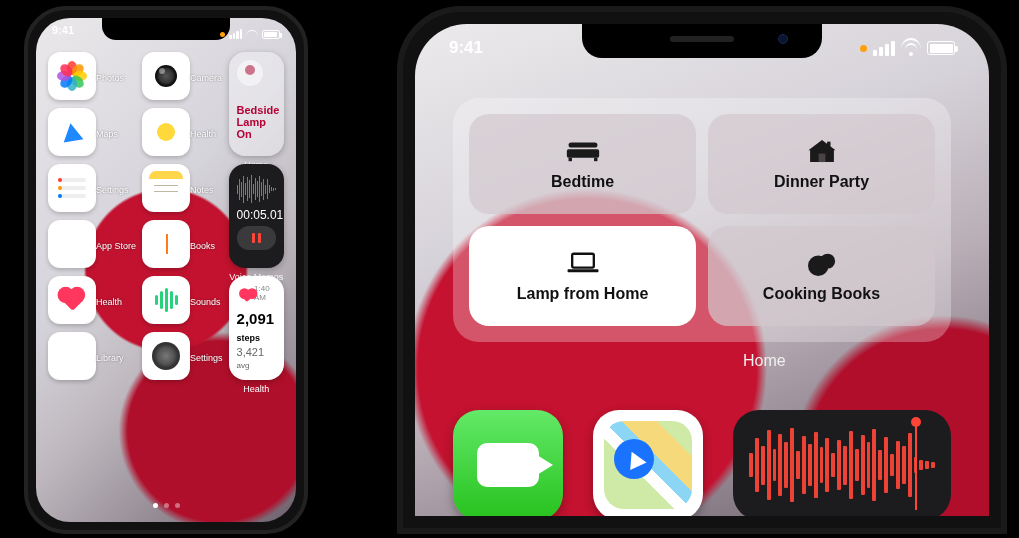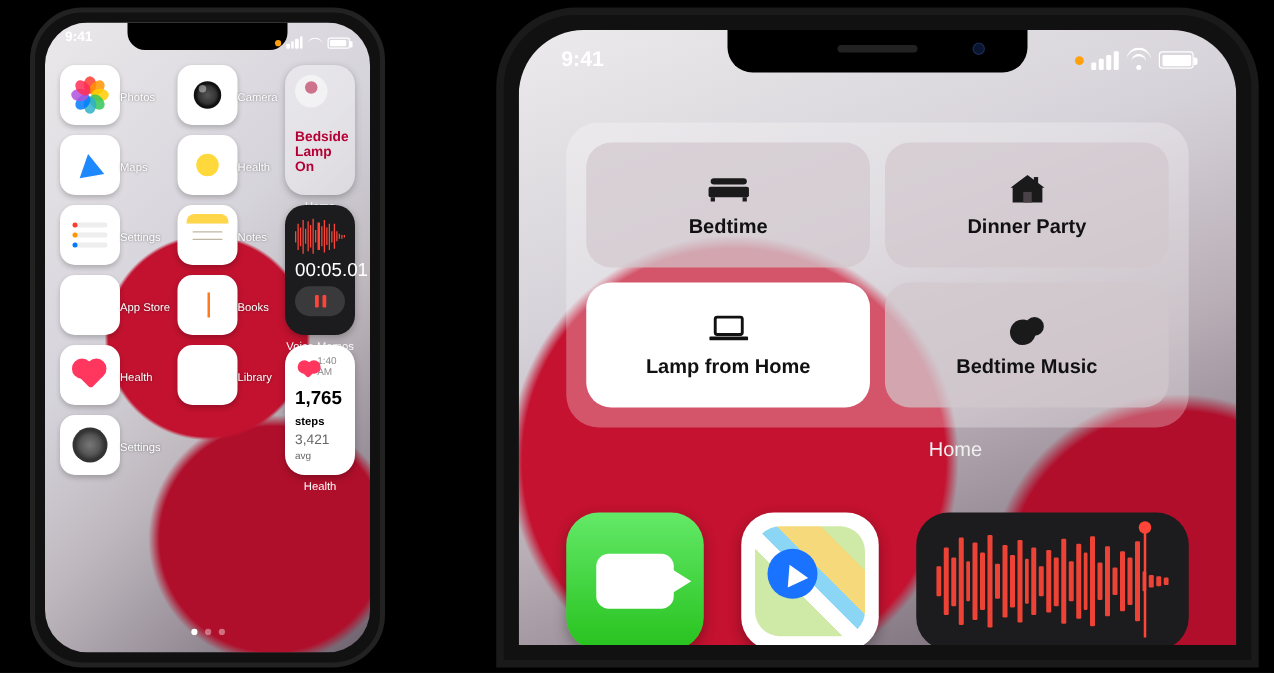--- a/index.html
+++ b/index.html
@@ -61,21 +61,21 @@
   .widget-home-s { grid-column: 3 / 5; grid-row: 1 / 3; background: rgba(255,255,255,0.35); }
   .widget-home-s .bulb{width:26px;height:26px;background:rgba(255,255,255,0.5);border-radius:50%;margin-bottom:18px; position:relative;}
   .widget-home-s .bulb::before{content:"";position:absolute;top:5px;left:8px;width:10px;height:10px;border-radius:50%;background:rgba(180,30,70,.6);}
   .widget-home-s .title{color:#b50035;font-weight:700;font-size:11px;line-height:1.1;}
   .widget-home-s .state{color:#b50035;font-weight:600;font-size:11px;}
   .widget-lbl { position:absolute; bottom:-14px; left:0; right:0; text-align:center; color:#fff; font-size:9px;}
 
   .widget-voice-s { grid-column: 3 / 5; grid-row: 3 / 5; background:#1c1c1e; position: relative;}
   .wave-s {height:34px; display:flex; align-items:center; gap:1px; overflow:hidden; padding: 2px 0;}
   .wave-s i{flex:1; background:#ff4538; display:block;}
-  .voice-time{color:#fff; font-size:15px; text-align:right; font-weight:500; margin-top:2px;}
+  .voice-time{color:#fff; font-size:12px; text-align:right; font-weight:500; margin-top:2px;}
   .voice-btn{background:#3a3a3c;border-radius:16px;height:24px;display:flex;align-items:center;justify-content:center;margin-top:4px;}
   .voice-btn span{display:flex;gap:3px;}
   .voice-btn span i{width:3px;height:10px;background:#ff4538;border-radius:1px;}
 
   .widget-health-s { grid-column: 3 / 5; grid-row: 5 / 7; background:#fff; color:#000;}
   .health-top{display:flex;justify-content:space-between;align-items:flex-start;}
   .heart-s{width:18px;height:16px;background:#ff375f;position:relative;transform:rotate(45deg);border-radius:0 0 3px 0;}
   .heart-s::before,.heart-s::after{content:"";position:absolute;width:18px;height:18px;background:#ff375f;border-radius:50%;}
   .heart-s::before{top:-9px;left:0;}.heart-s::after{left:-9px;top:0;}
   .health-time{font-size:8px;color:#888;}
@@ -332,28 +332,40 @@
           </div>
         <div class="lbl">Books</div>
       </div>
 
       <div class="app">
         <div class="ico i-health">
             <div class="heart-ico"></div>
           </div>
         <div class="lbl">Health</div>
       </div>
+      <div class="app">
+        <div class="ico i-sounds">
+          <div class="sound-bars">
+              <i style="height:10px"></i>
+              <i style="height:18px"></i>
+              <i style="height:24px"></i>
+              <i style="height:18px"></i>
+              <i style="height:10px"></i>
+            </div>
+        </div>
+        <div class="lbl">Sounds</div>
+      </div>
 
       <div class="widget-s widget-health-s" style="position:relative;">
         <div class="health-top">
           <div class="heart-s" style="transform:rotate(45deg) scale(.6);margin:4px 0 0 4px"></div>
           <div class="health-time">1:40 AM</div>
         </div>
         <div class="health-steps">
-          <span>1,765</span>
+          <span>2,091</span>
           <small>steps</small>
         </div>
         <div class="health-avg">
           <span>3,421</span>
           <small>avg</small>
         </div>
         <div class="widget-lbl">Health</div>
       </div>
 
       <div class="app">
@@ -431,21 +443,21 @@
               <rect x="8" y="2" width="28" height="18" rx="2" fill="none" stroke="#111" stroke-width="3"></rect>
               <rect x="2" y="22" width="40" height="4" rx="1" fill="#111"></rect>
             </svg>
           <span>Lamp from Home</span>
         </div>
         <div class="scene dim">
           <svg viewBox="0 0 36 30">
               <circle cx="14" cy="18" r="11" fill="#1a1a1a"></circle>
               <circle cx="24" cy="13" r="8" fill="#1a1a1a"></circle>
             </svg>
-          <span>Bedtime Music</span>
+          <span>Cooking Books</span>
         </div>
       </div>
       <div class="home-lbl">Home</div>
     </div>
 
     <div class="bottom-row">
       <div class="app-lg facetime">
         <div class="ft-bubble"></div>
       </div>
       <div class="app-lg maps-lg">

